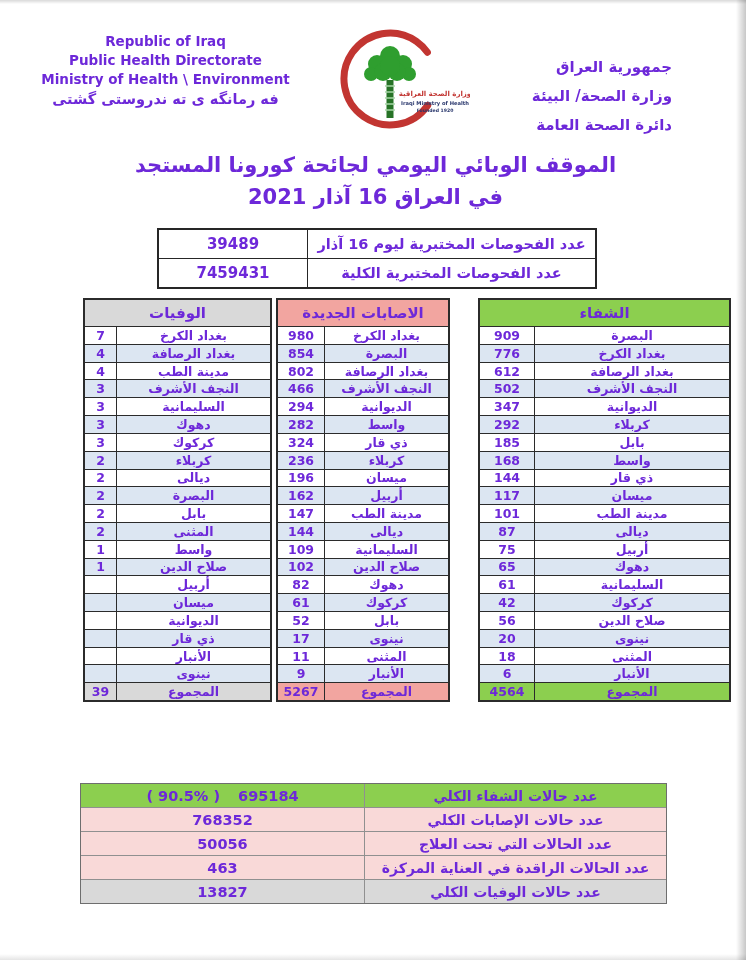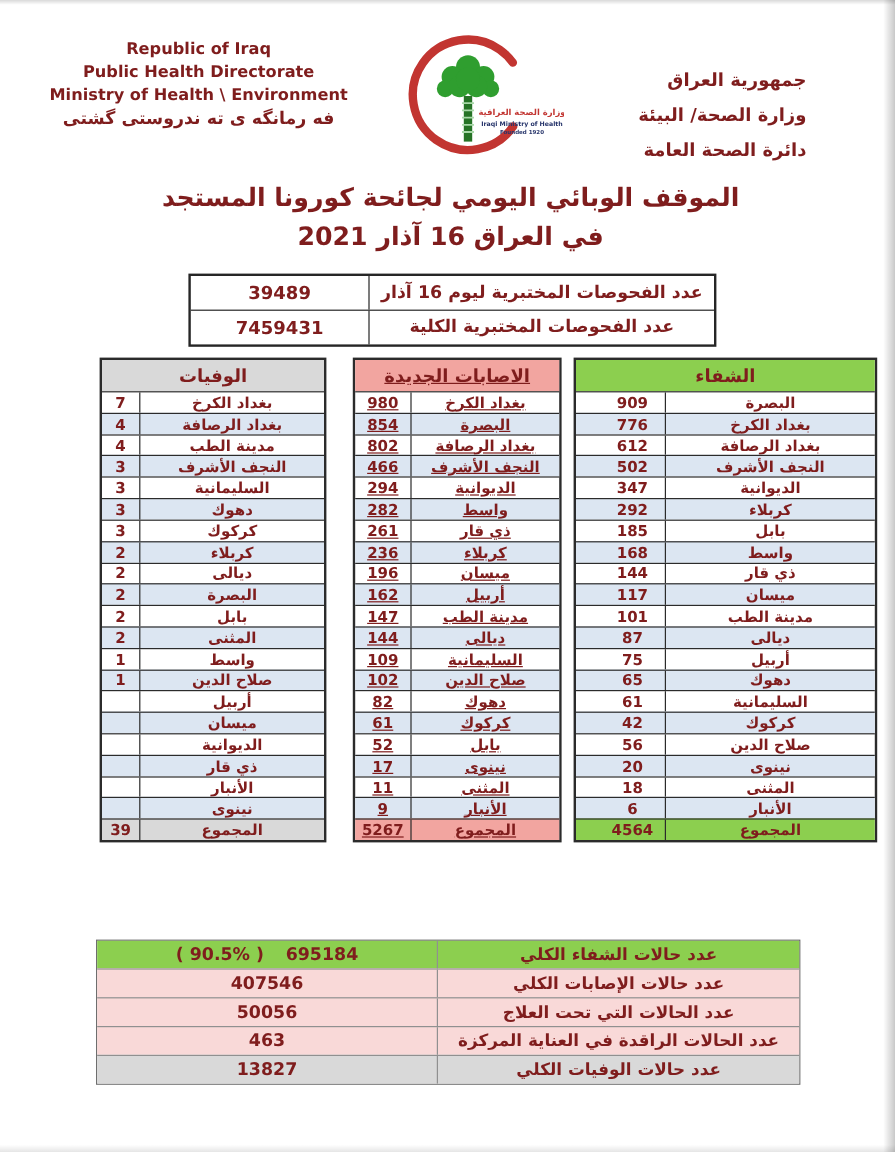--- a/index.html
+++ b/index.html
@@ -2,21 +2,21 @@
 <html><head>
 <meta charset="utf-8">
 <style>
   html,body{margin:0;padding:0;background:#e8e8e8;}
   .page{
     position:relative;
     width:746px;height:960px;
     background:#ffffff;
     overflow:hidden;
     font-family:"DejaVu Sans","Liberation Sans",sans-serif;
-    color:#7f1d1d;
+    color:#6d28d9;
     font-weight:700;
   }
   
   .edge-right{position:absolute;top:0;right:0;width:10px;height:100%;
     background:linear-gradient(90deg,rgba(0,0,0,0),rgba(0,0,0,0.22));}
   .edge-top{position:absolute;top:0;left:0;width:100%;height:4px;
     background:linear-gradient(rgba(0,0,0,0.15),rgba(0,0,0,0));}
   .edge-bottom{position:absolute;bottom:0;left:0;width:100%;height:6px;
     background:linear-gradient(rgba(0,0,0,0),rgba(0,0,0,0.10));}
 
@@ -39,30 +39,30 @@
   .tests-row + .tests-row{border-top:1.5px solid #262626;}
   .tests-row .t-value{width:148px;border-right:1.5px solid #262626;
     display:flex;align-items:center;justify-content:center;font-size:15px;}
   .tests-row .t-label{flex:1;direction:rtl;display:flex;align-items:center;justify-content:center;
     font-size:14.5px;}
 
   
   .gov-table{position:absolute;top:298px;height:404px;display:flex;flex-direction:column;
     border:2px solid #2b2b2b;background:#fff;box-sizing:border-box;}
   .gov-deaths{left:83px;width:189px;}
-  .gov-cases{left:294px;width:174px;text-decoration:underline;}
+  .gov-cases{left:276px;width:174px;}
   .gov-recov{left:478px;width:253px;}
   .gov-header{flex:0 0 26px;display:flex;align-items:center;justify-content:center;
     font-size:15px;direction:rtl;}
   .gov-row{flex:1 1 0;display:flex;border-top:1px solid #2b2b2b;min-height:0;}
   .gov-row .cell{display:flex;align-items:center;justify-content:center;overflow:hidden;}
   .gov-row .num{font-size:12.5px;border-right:1px solid #2b2b2b;}
   .gov-deaths .num{width:31px;}
   .gov-cases .num{width:46px;}
-  .gov-recov .num{width:54px;margin-left:20px;}
+  .gov-recov .num{width:54px;}
   .gov-row .name{flex:1;direction:rtl;font-size:12.5px;}
   .gov-row.stripe{background:#dce6f2;}
   .gov-row.total{font-size:13px;}
   .bg-green,.gov-row.total.green{background:#8ccf4f;}
   .bg-pink,.gov-row.total.pink{background:#f2a5a0;}
   .bg-gray,.gov-row.total.gray{background:#d9d9d9;}
 
   
   .summary-table{position:absolute;left:80px;top:783px;width:585px;
     border:1.5px solid #6e6e6e;background:#fff;}
@@ -243,21 +243,21 @@
       </div>
       <div class="gov-row">
         <div class="cell num">294</div>
         <div class="cell name" dir="rtl">الديوانية</div>
       </div>
       <div class="gov-row stripe">
         <div class="cell num">282</div>
         <div class="cell name" dir="rtl">واسط</div>
       </div>
       <div class="gov-row">
-        <div class="cell num">261</div>
+        <div class="cell num">324</div>
         <div class="cell name" dir="rtl">ذي قار</div>
       </div>
       <div class="gov-row stripe">
         <div class="cell num">236</div>
         <div class="cell name" dir="rtl">كربلاء</div>
       </div>
       <div class="gov-row">
         <div class="cell num">196</div>
         <div class="cell name" dir="rtl">ميسان</div>
       </div>
@@ -402,21 +402,21 @@
   <div class="summary-table">
       <div class="sum-row sum-green">
         <div class="s-value">
           <div class="pct">( 90.5% )</div>
           <div class="val">695184</div>
         </div>
         <div class="s-label" dir="rtl">عدد حالات الشفاء الكلي</div>
       </div>
       <div class="sum-row sum-pink">
         <div class="s-value">
-          <div class="val">407546</div>
+          <div class="val">768352</div>
         </div>
         <div class="s-label" dir="rtl">عدد حالات الإصابات الكلي</div>
       </div>
       <div class="sum-row sum-pink">
         <div class="s-value">
           <div class="val">50056</div>
         </div>
         <div class="s-label" dir="rtl">عدد الحالات التي تحت العلاج</div>
       </div>
       <div class="sum-row sum-pink">

